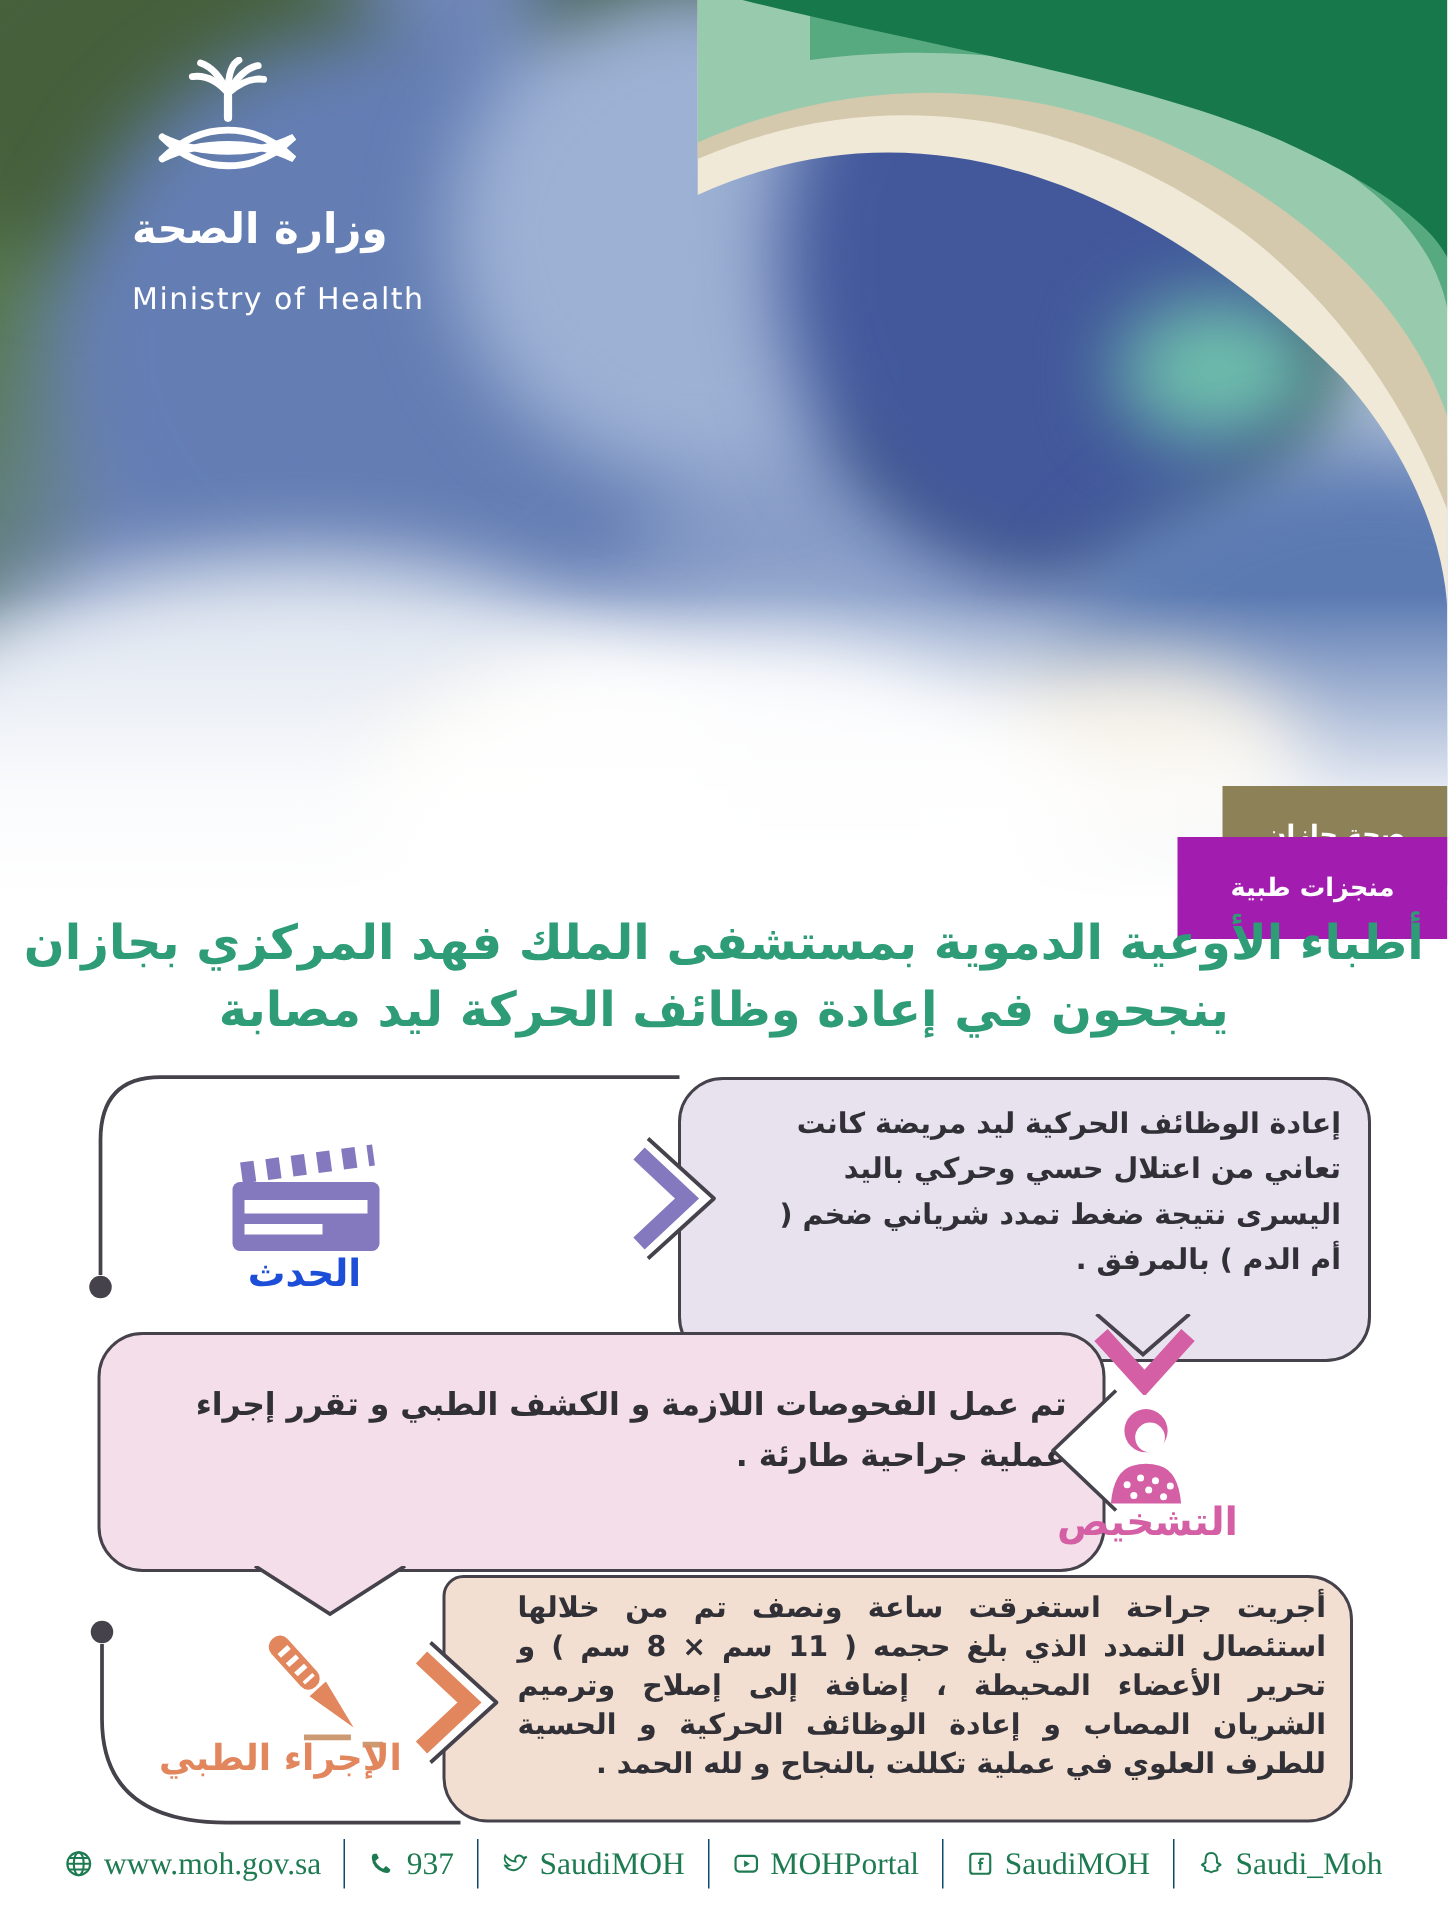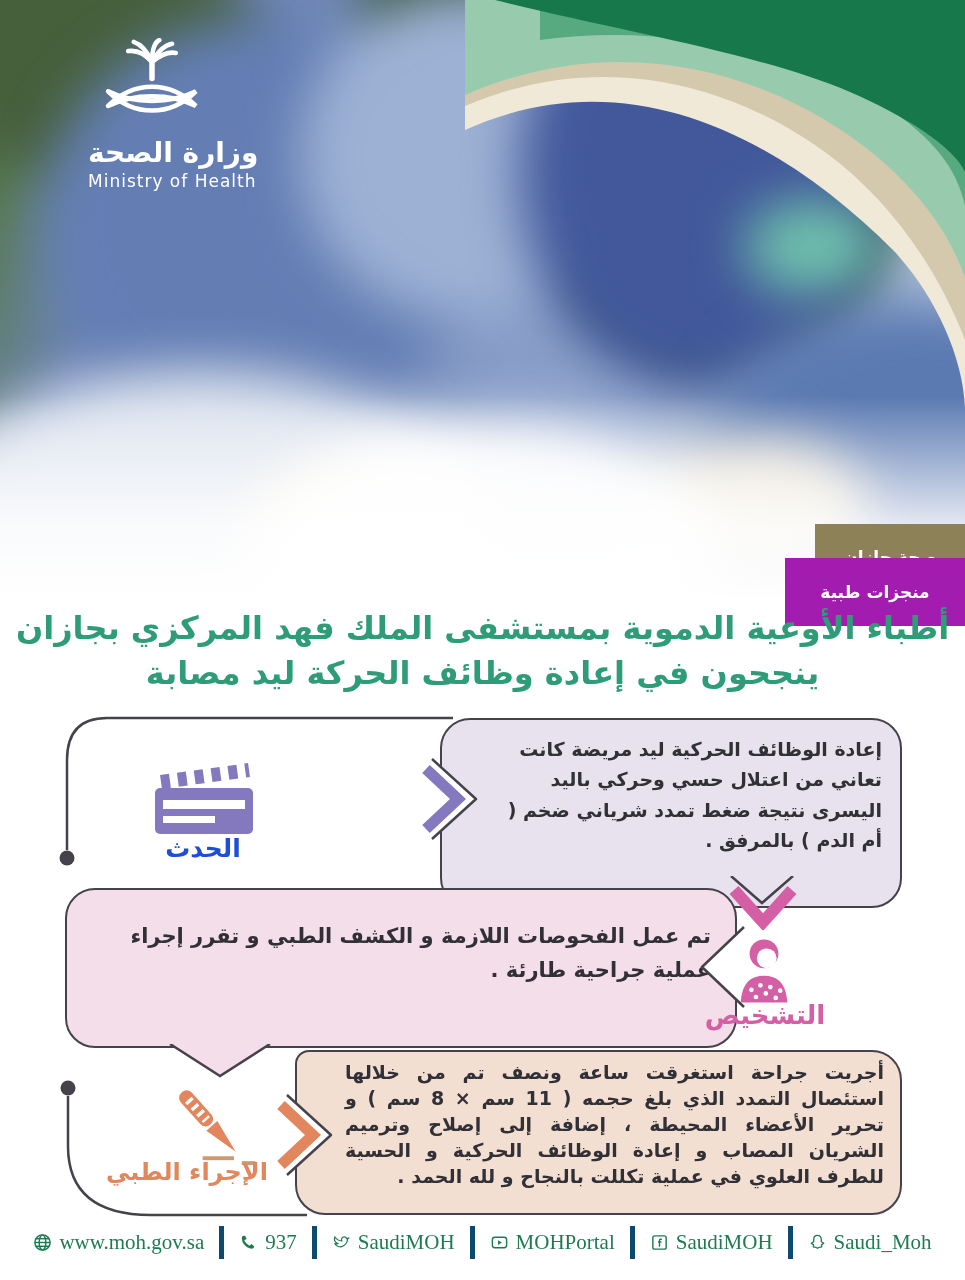--- a/index.html
+++ b/index.html
@@ -13,53 +13,53 @@
   .photo-fade{position:absolute;left:0;top:0;width:100%;height:100%;
       background:linear-gradient(to bottom,rgba(255,255,255,0) 66%,rgba(255,255,255,.85) 88%,#fff 100%);}
 
   
   .ribbon{position:absolute;top:0;right:0;width:500px;height:420px;}
 
   
   .logo{position:absolute;left:88px;top:38px;width:220px;text-align:left;color:#fff;}
   .logo svg{width:128px;height:92px;}
   .logo-ar{font-size:28px;font-weight:bold;margin-top:2px;}
-  .logo-en{font-size:17px;letter-spacing:1px;margin-top:2px;}
+  .logo-en{font-size:20px;letter-spacing:1px;margin-top:18px;}
 
   
   .badge{position:absolute;right:0;color:#fff;font-weight:bold;font-size:17px;
          display:flex;align-items:center;justify-content:center;padding:16px 20px;}
   .badge-tan{top:524px;height:34px;min-width:110px;background:#8d8158;}
   .badge-green{top:558px;height:36px;min-width:140px;background:#a21caf;}
 
   
   .title{position:absolute;top:606px;left:0;right:0;text-align:center;color:#2f9c78;
          font-weight:bold;font-size:32px;line-height:1.42;direction:rtl;}
 
   
   .bubble{position:absolute;border:2.5px solid #45424b;border-radius:30px;box-sizing:border-box;}
-  .b1{left:440px;top:718px;width:462px;height:190px;background:#e8e2ee;}
+  .b1{left:452px;top:718px;width:462px;height:190px;background:#e8e2ee;}
   .b2{left:65px;top:888px;width:672px;height:160px;background:#f3dee9;}
   .b3{left:295px;top:1050px;width:607px;height:165px;background:#f3dfd2;border-top-left-radius:14px;}
   .btxt{position:absolute;direction:rtl;text-align:right;font-weight:bold;color:#303036;}
   .t1{inset:14px 18px 8px 44px;font-size:19px;line-height:1.6;}
   .t2{inset:30px 24px 8px 48px;font-size:21px;line-height:1.6;}
   .t3{inset:7px 16px 4px 48px;font-size:19px;line-height:26px;text-align:justify;}
   .attach{position:absolute;}
 
   
   .icon-label{position:absolute;text-align:center;font-weight:bold;}
   .lbl-event{left:128px;top:834px;width:150px;font-size:25px;color:#1d4ed8;}
   .lbl-diag{left:685px;top:1000px;width:160px;font-size:26px;color:#d45fa5;}
   .lbl-proc{left:92px;top:1158px;width:190px;font-size:24px;color:#e2875d;}
 
   
   .footer{position:absolute;top:1226px;left:0;right:0;display:flex;justify-content:center;
           font-family:"Liberation Serif",serif;color:#1e7b51;font-size:21px;}
-  .fitem{display:flex;align-items:center;gap:7px;padding:4px 15px;border-right:5px solid #0c4a6e;}
+  .fitem{display:flex;align-items:center;gap:7px;padding:4px 15px;border-right:1px solid #0c4a6e;}
   .fitem:last-child{border-right:none;}
   .fitem svg{width:19px;height:19px;flex:none;}
 </style>
 </head>
 <body>
 
 <div class="page">
 
   <div class="photo">
     <div class="blob" style="left:-70px;top:-70px;width:330px;height:250px;background:#46603c;"></div>

